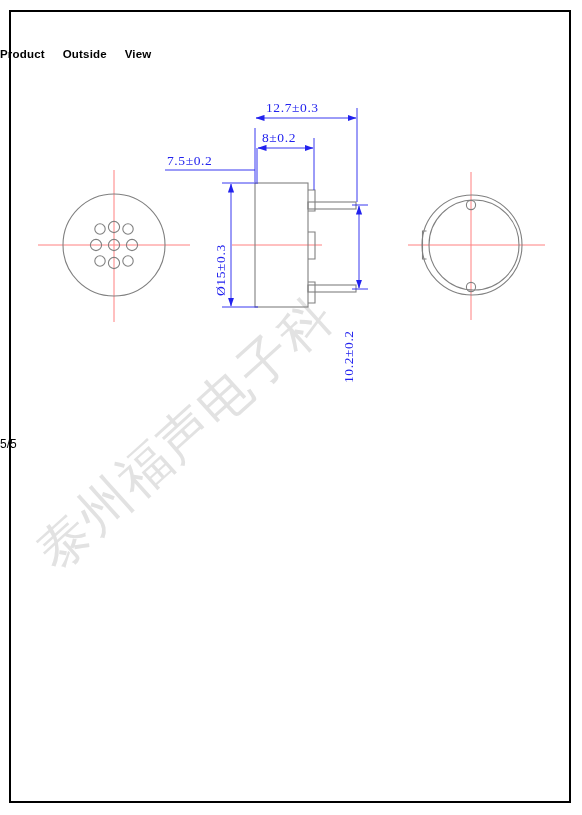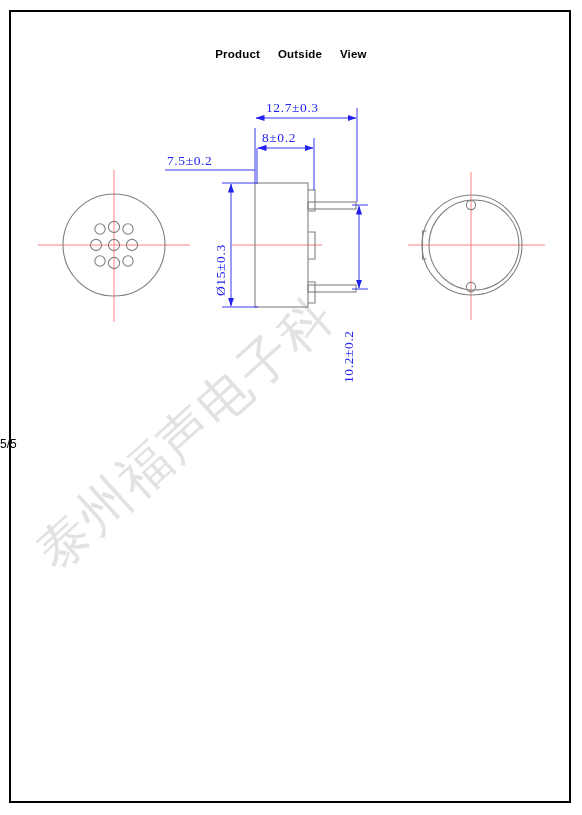--- a/index.html
+++ b/index.html
@@ -29,21 +29,21 @@
     height: 793px;
     border: 2px solid #000000;
     box-sizing: border-box;
     pointer-events: none;
   }
   #drawing-title {
     position: absolute;
     left: 0;
     top: 48px;
     width: 582px;
-    text-align: center;
+    text-align: left;
     font-family: "Liberation Sans", sans-serif;
     font-size: 11.5px;
     font-weight: bold;
     color: #000000;
     letter-spacing: 0.2px;
   }
   #drawing-title span { display: inline-block; }
   #drawing-title .gap { width: 11px; }
   #page-number {
     position: absolute;

